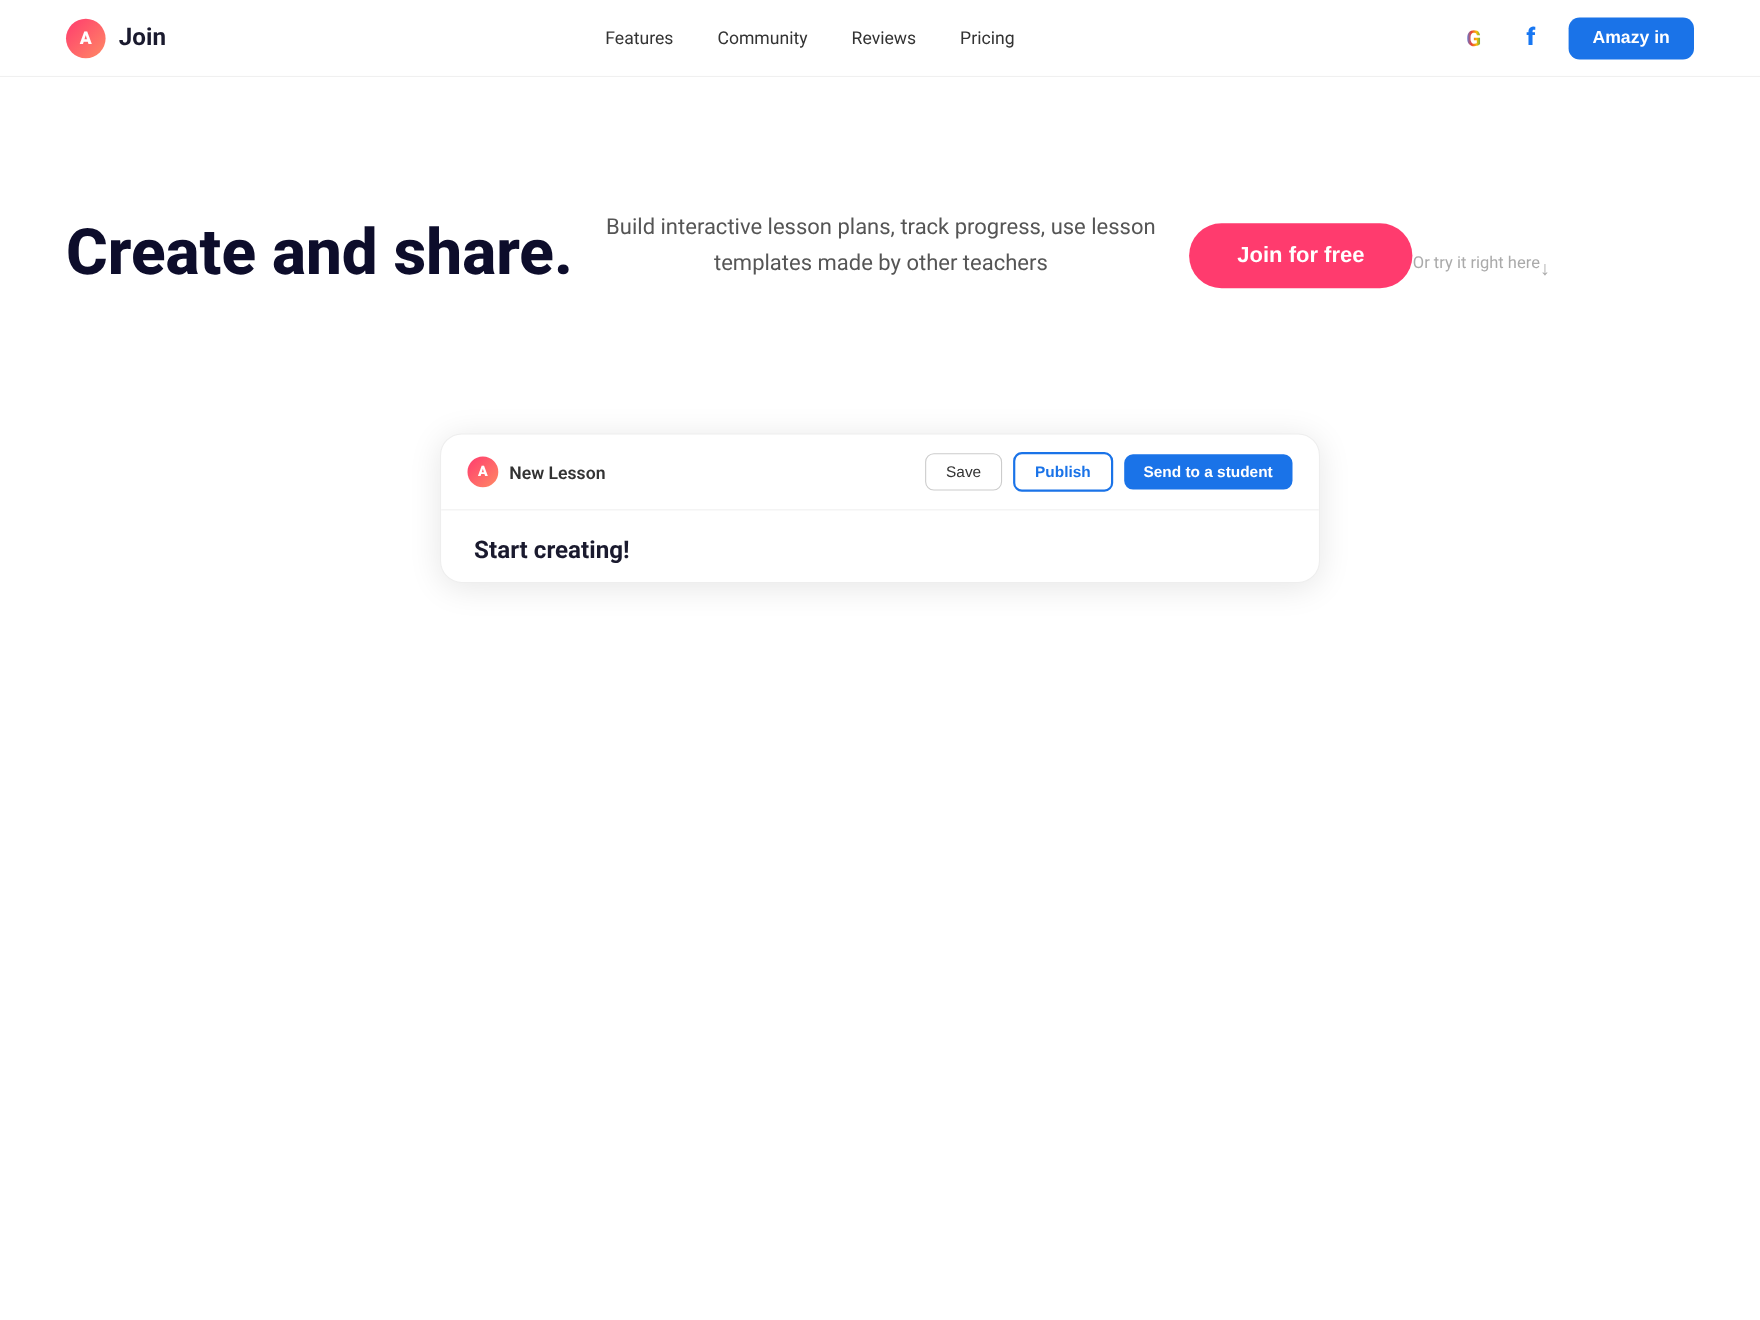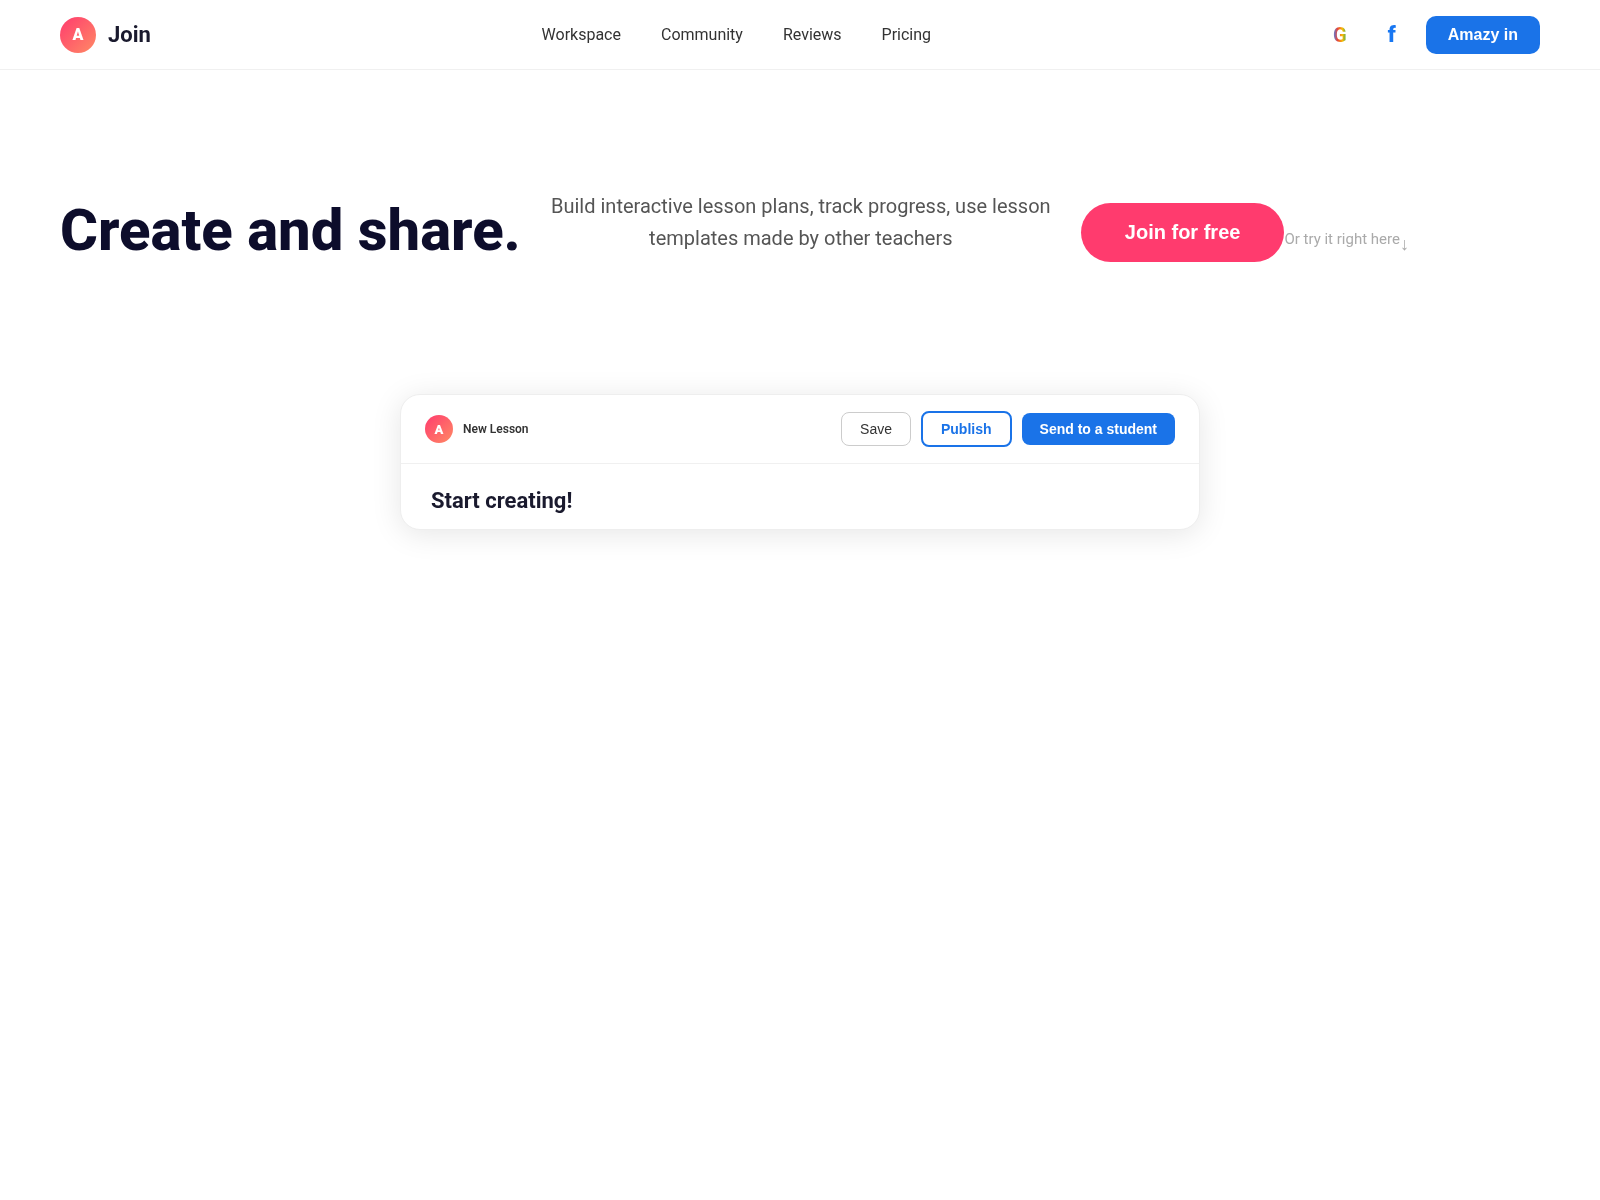--- a/index.html
+++ b/index.html
@@ -157,21 +157,21 @@
       border-bottom: 1px solid #f0f0f0;
     }
 
     .demo-card-logo {
       display: flex;
       align-items: center;
       gap: 10px;
     }
 
     .demo-card-title {
-      font-size: 12px;
+      font-size: 16px;
       font-weight: 600;
       color: #333;
     }
 
     .demo-card-actions {
       display: flex;
       align-items: center;
       gap: 10px;
     }
 
@@ -306,21 +306,21 @@
 </head>
 <body>
 
 <nav class="navbar">
   <div class="navbar-left">
     <div class="amazy-logo-circle">A</div>
     <span class="logo-text">Join</span>
   </div>
 
   <div class="navbar-center">
-    <a class="nav-link">Workspace</a>
+    <a class="nav-link">Features</a>
     <a class="nav-link">Community</a>
     <a class="nav-link">Reviews</a>
     <a class="nav-link">Pricing</a>
   </div>
 
   <div class="navbar-right">
     <div class="social-icon">
       <span class="google-g">G</span>
     </div>
     <div class="social-icon">

